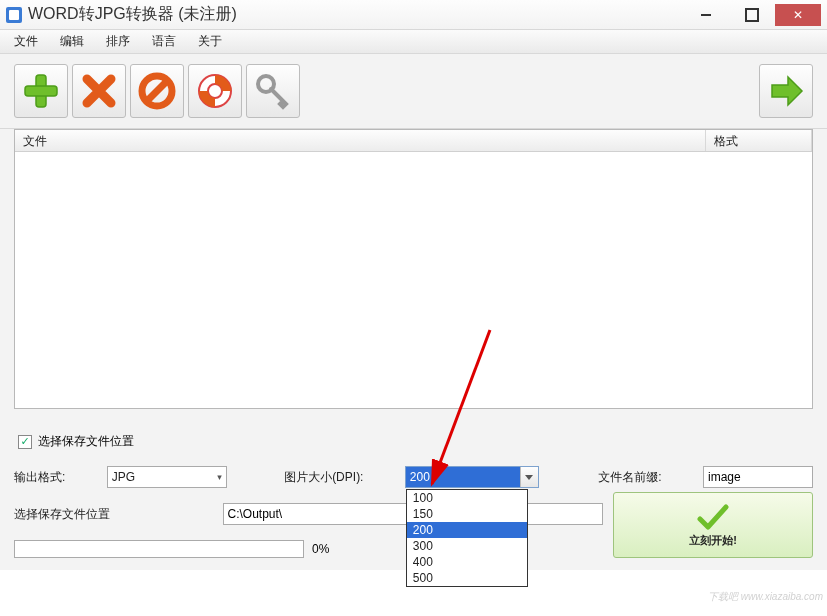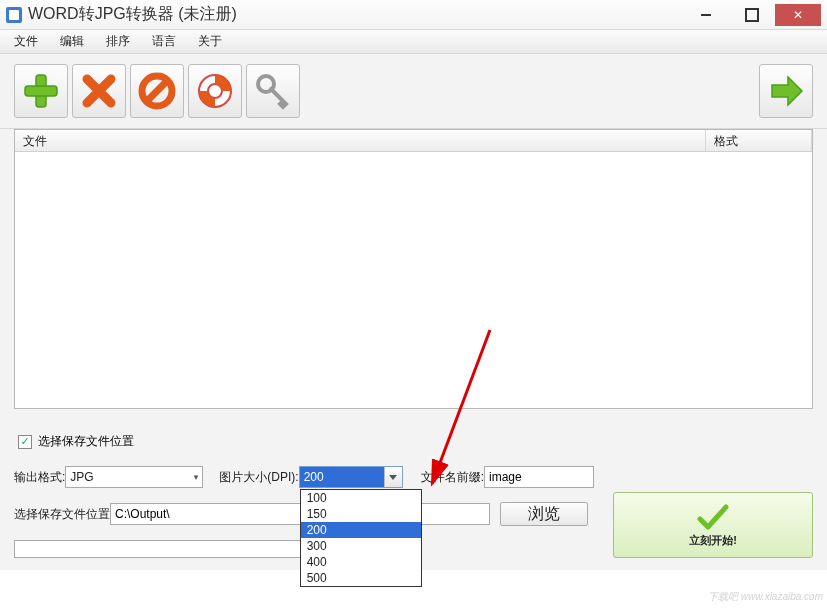--- a/index.html
+++ b/index.html
@@ -32,26 +32,26 @@
 .col-file { flex:1; }
 .col-fmt { width:106px; }
 .filelist .row { display:flex; font-size:12px; color:#222; }
 .filelist .row .cell { padding:3px 8px; }
 .cell-file { flex:1; }
 .cell-fmt { width:106px; }
 
 .bottom { background:#f3f3f3; padding: 6px 14px 12px 14px; position:relative; }
 .chk-wrap { display:flex; align-items:center; gap:6px; font-size:12px; margin:6px 0 16px 4px; }
 .chk { width:14px; height:14px; border:1px solid #888; background:#fff; display:inline-flex; align-items:center; justify-content:center; font-size:11px; color:#1a6; }
-.row-ctrl { display:flex; align-items:center; gap:0; font-size:12px; color:#222; margin-bottom:14px; }
+.row-ctrl { display:flex; align-items:center; gap:0; font-size:12px; color:#222; margin-bottom:14px;justify-content:space-between; }
 .txt-input { height:22px; border:1px solid #aaa; background:#fff; font-size:12px; padding:0 4px; }
 .select { height:22px; border:1px solid #aaa; background:#fff; font-size:12px; padding:0 4px; display:flex; align-items:center; justify-content:space-between; }
 .select .arrow { font-size:9px; color:#555; }
 
-.dpi-select { width:104px; background:#fff; border:1px solid #7da2ce; height:22px; display:flex; align-items:center; position:relative; }
+.dpi-select { width:134px; background:#fff; border:1px solid #7da2ce; height:22px; display:flex; align-items:center; position:relative; }
 .dpi-select .val { flex:1; background:#2f6ed6; color:#fff; padding:0 4px; font-size:12px; height:100%; display:flex; align-items:center; }
 .dpi-select .dd-btn { width:18px; height:100%; display:flex; align-items:center; justify-content:center; border-left:1px solid #bbb; background:linear-gradient(#fefefe,#e6e6e6); }
 .dpi-select .dd-btn::after { content:""; width:0; height:0; border-left:4px solid transparent; border-right:4px solid transparent; border-top:5px solid #555; }
 
 .dropdown { position:absolute; left:0; top:22px; width:122px; background:#fff; border:1px solid #333; z-index:50; }
 .dropdown .opt { font-size:12px; padding:1px 6px; }
 .dropdown .opt.sel { background:#2f6ed6; color:#fff; }
 
 .browse-btn { width:88px; height:24px; border:1px solid #aaa; background:linear-gradient(#fdfdfd,#e8e8e8); font-size:16px; border-radius:2px; display:flex; align-items:center; justify-content:center; }
 
@@ -140,21 +140,21 @@
 
 <div class="bottom">
 
   <div class="chk-wrap">
     <span class="chk">✓</span>
     <span>选择保存文件位置</span>
   </div>
 
   <div class="row-ctrl">
     <span>输出格式:</span>
-    <div class="select" style="width:138px">
+    <div class="select" style="width:120px">
       <span>JPG</span>
       <span class="arrow">▾</span>
     </div>
 
     <span style="margin-left:16px">图片大小(DPI):</span>
     <div class="dpi-select">
       <span class="val">200</span>
       <span class="dd-btn"></span>
       <div class="dropdown">
         <div class="opt">100</div>

